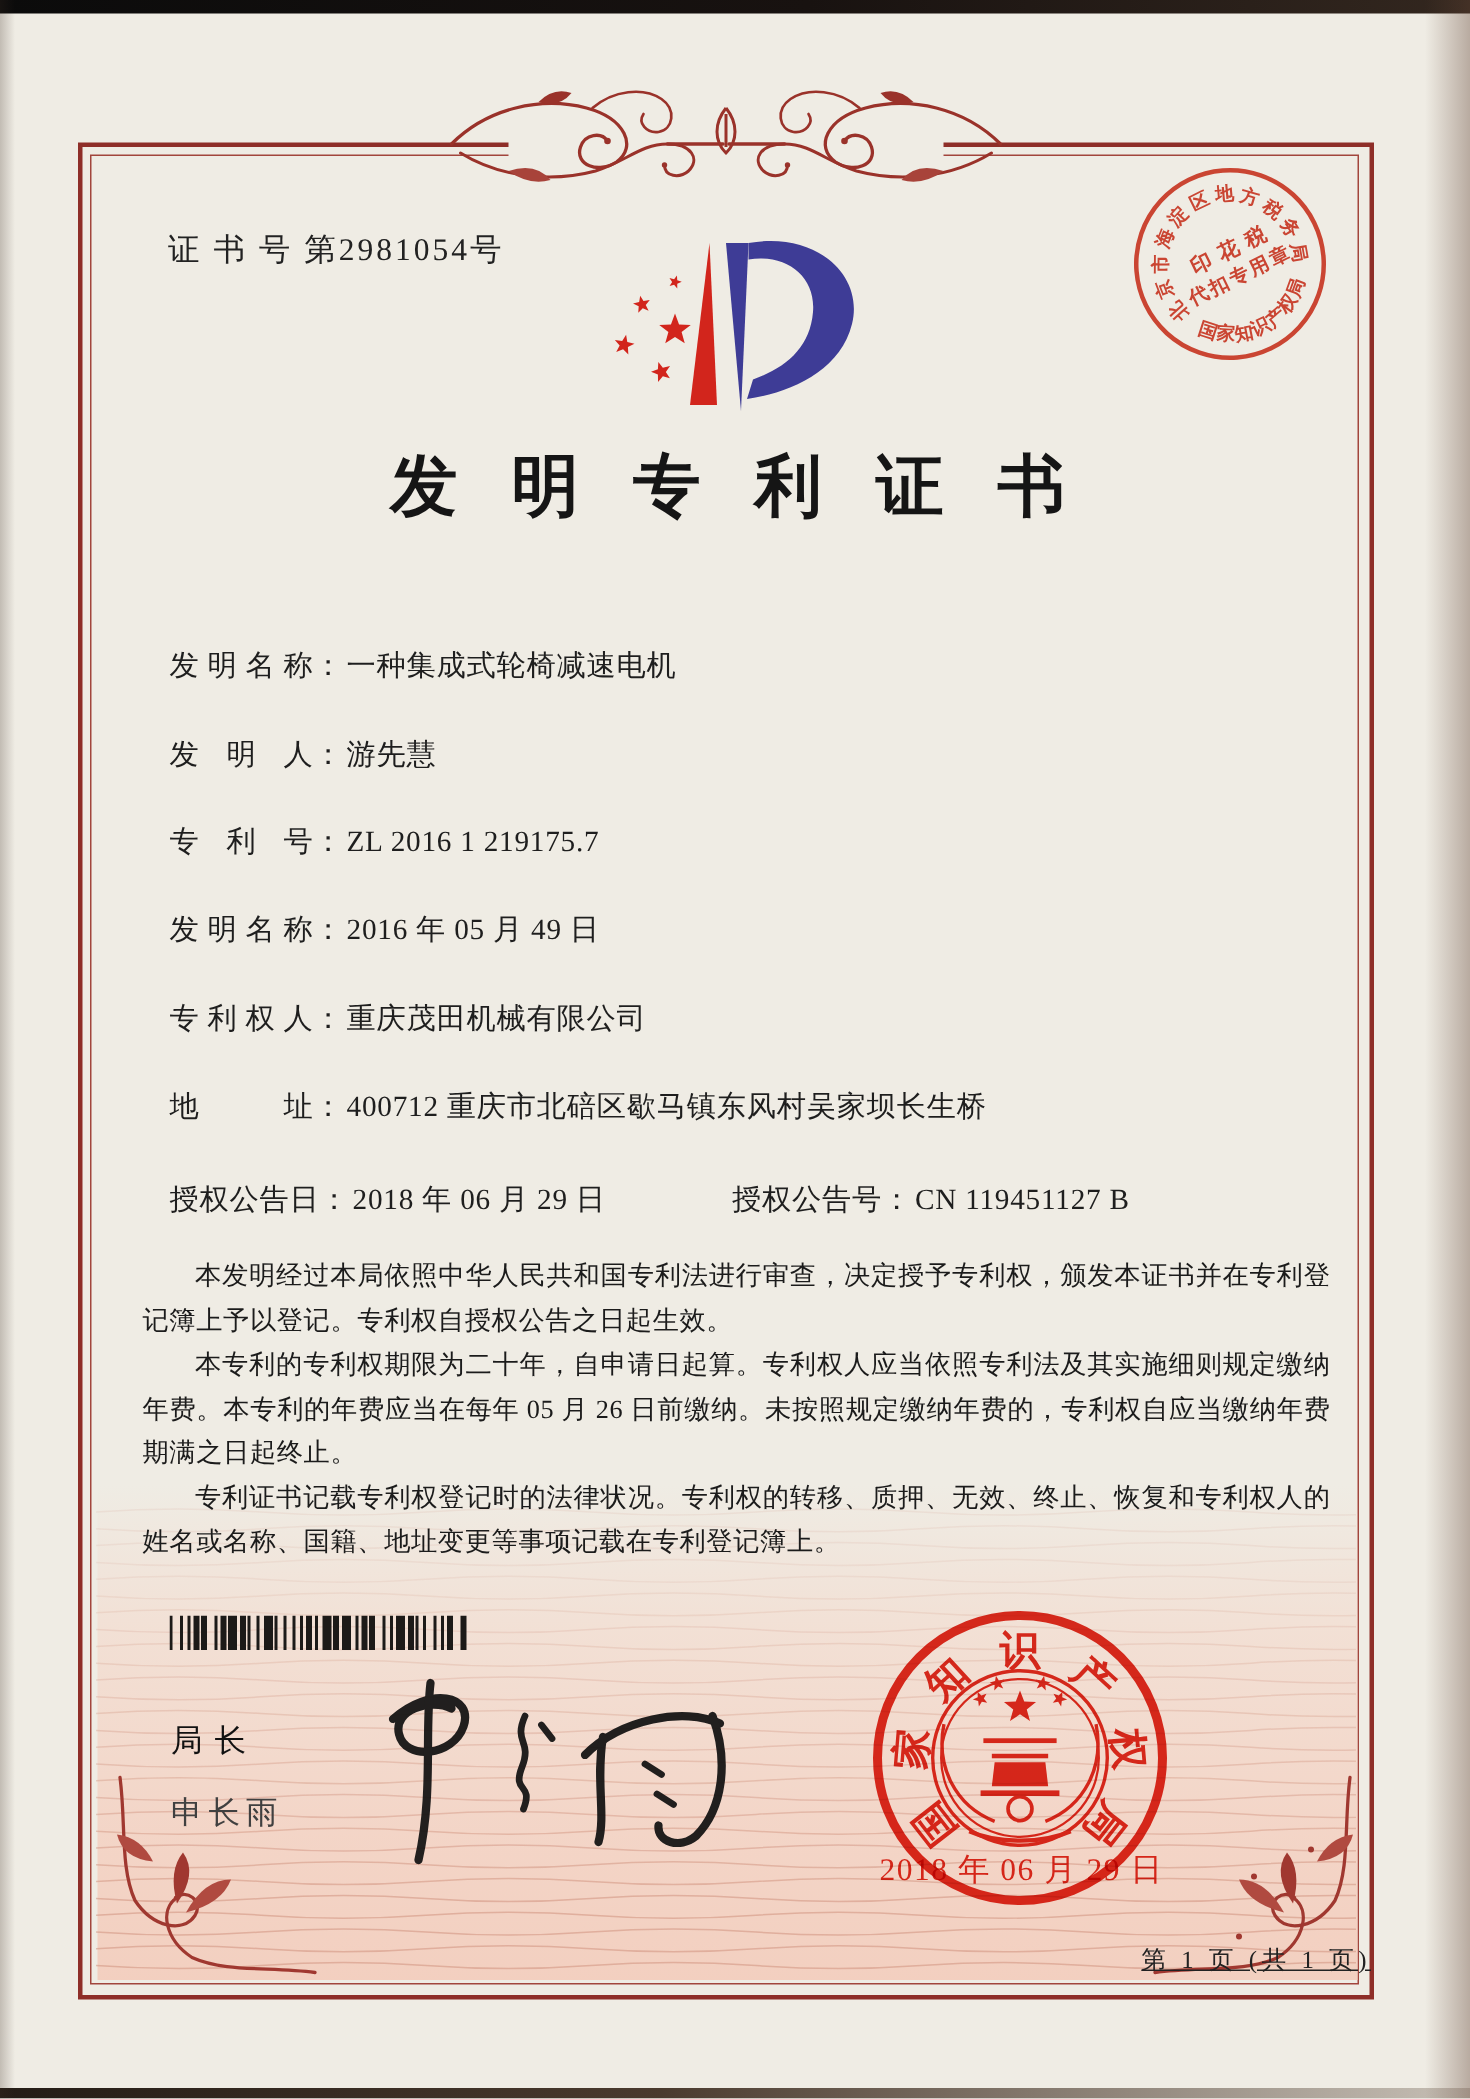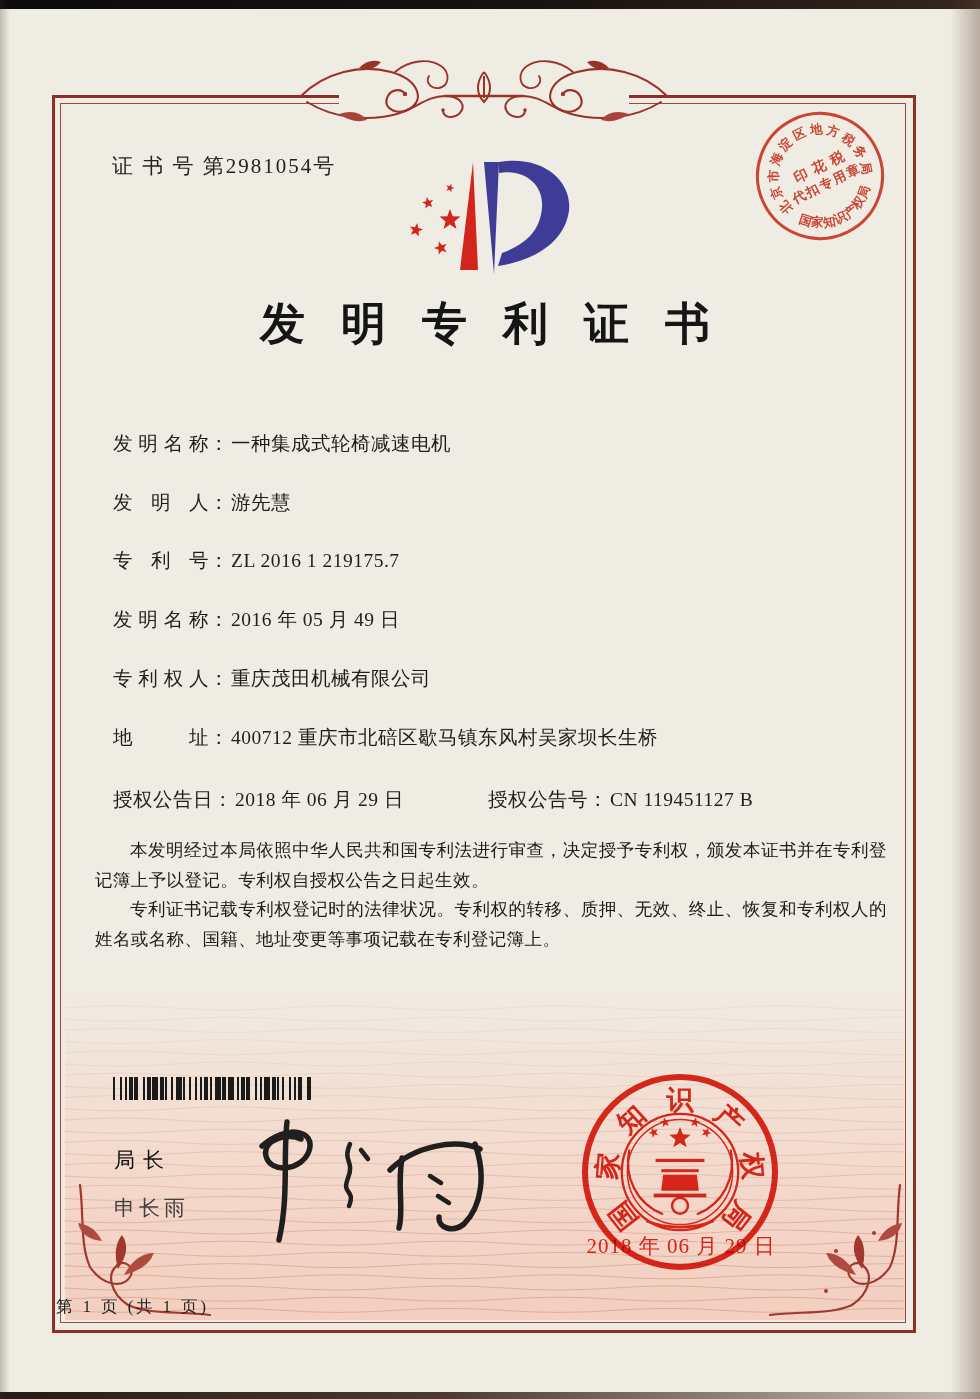--- a/index.html
+++ b/index.html
@@ -49,21 +49,21 @@
   .seal-date{left:586px;top:1232px;width:190px;text-align:center;font-size:21px;color:#e02d20;
     letter-spacing:1px;mix-blend-mode:multiply;white-space:nowrap;}
   
   .stamp{left:756px;top:112px;width:128px;height:128px;border:3px solid #d84a38;border-radius:50%;
     box-sizing:border-box;transform:rotate(-26deg);mix-blend-mode:multiply;color:#d84a38;}
   .stamp span{position:absolute;color:#d84a38;}
   .stamp .c1{left:0;top:44px;width:128px;text-align:center;font-size:14px;font-weight:bold;letter-spacing:6px;padding-left:6px;box-sizing:border-box;}
   .stamp .c2{left:0;top:62px;width:128px;text-align:center;font-size:13px;font-weight:bold;letter-spacing:2px;}
   .stamp .arc-chars span{font-size:12.5px;font-weight:bold;font-family:"Liberation Sans","DejaVu Sans",sans-serif;}
   
-  .page-footer{left:56px;top:1296px;width:858px;text-align:left;font-size:16.5px;letter-spacing:3px;color:#222;}
+  .page-footer{left:56px;top:1296px;width:858px;text-align:right;font-size:16.5px;letter-spacing:3px;color:#222;text-decoration:underline;}
   .orn-svg{left:299px;top:56px;}
   .corner-svg{pointer-events:none;}
 </style>
 </head>
 <body>
 
 <div class="abs scan-top"></div>
 <div class="abs scan-bottom"></div>
 <div class="abs scan-right"></div>
 <div class="abs scan-left"></div>
@@ -192,20 +192,21 @@
 <div class="abs frow" style="top:665px"><span class="flabel">专利权人</span><span class="colon">：</span><span>重庆茂田机械有限公司</span></div>
 <div class="abs frow" style="top:724px"><span class="flabel">地址</span><span class="colon">：</span><span>400712 重庆市北碚区歇马镇东风村吴家坝长生桥</span></div>
 
 <div class="abs frow" style="top:786px">
   <span>授权公告日</span><span class="colon">：</span><span>2018 年 06 月 29 日</span>
   <span class="grant-right"><span>授权公告号</span><span class="colon">：</span><span>CN 119451127 B</span></span>
 </div>
 
 <div class="abs paras">
   <p>本发明经过本局依照中华人民共和国专利法进行审查，决定授予专利权，颁发本证书并在专利登记簿上予以登记。专利权自授权公告之日起生效。</p>
+  <p>本专利的专利权期限为二十年，自申请日起算。专利权人应当依照专利法及其实施细则规定缴纳年费。本专利的年费应当在每年 05 月 26 日前缴纳。未按照规定缴纳年费的，专利权自应当缴纳年费期满之日起终止。</p>
   <p>专利证书记载专利权登记时的法律状况。专利权的转移、质押、无效、终止、恢复和专利权人的姓名或名称、国籍、地址变更等事项记载在专利登记簿上。</p>
 </div>
 
 <div class="abs barcode" id="barcode"><i style="width:2.0px;margin-right:4.8px"></i><i style="width:2.0px;margin-right:3.2px"></i><i style="width:2.0px;margin-right:1.6px"></i><i style="width:4.0px;margin-right:1.6px"></i><i style="width:4.0px;margin-right:4.8px"></i><i style="width:2.0px;margin-right:1.6px"></i><i style="width:4.0px;margin-right:1.6px"></i><i style="width:6.0px;margin-right:1.6px"></i><i style="width:4.0px;margin-right:1.6px"></i><i style="width:2.0px;margin-right:3.2px"></i><i style="width:2.0px;margin-right:3.2px"></i><i style="width:6.0px;margin-right:1.6px"></i><i style="width:2.0px;margin-right:3.2px"></i><i style="width:2.0px;margin-right:4.8px"></i><i style="width:2.0px;margin-right:3.2px"></i><i style="width:2.0px;margin-right:1.6px"></i><i style="width:4.0px;margin-right:1.6px"></i><i style="width:2.0px;margin-right:3.2px"></i><i style="width:6.0px;margin-right:1.6px"></i><i style="width:4.0px;margin-right:1.6px"></i><i style="width:6.0px;margin-right:3.2px"></i><i style="width:2.0px;margin-right:1.6px"></i><i style="width:4.0px;margin-right:1.6px"></i><i style="width:4.0px;margin-right:4.8px"></i><i style="width:2.0px;margin-right:3.2px"></i><i style="width:2.0px;margin-right:1.6px"></i><i style="width:6.0px;margin-right:1.6px"></i><i style="width:4.0px;margin-right:1.6px"></i><i style="width:2.0px;margin-right:3.2px"></i><i style="width:2.0px;margin-right:4.8px"></i><i style="width:2.0px;margin-right:3.2px"></i><i style="width:2.0px;margin-right:1.6px"></i><i style="width:4.0px;margin-right:4.8px"></i><i style="width:4.0px;margin-right:1.6px"></i></div>
 
 <div class="abs sig-title">局长</div>
 <div class="abs sig-name">申长雨</div>
 
 <svg class="abs sig-svg" width="260" height="128" viewBox="0 0 260 128">
   <g stroke="#101010" fill="none" stroke-width="5.5" stroke-linecap="round" stroke-linejoin="round" opacity="0.92">

